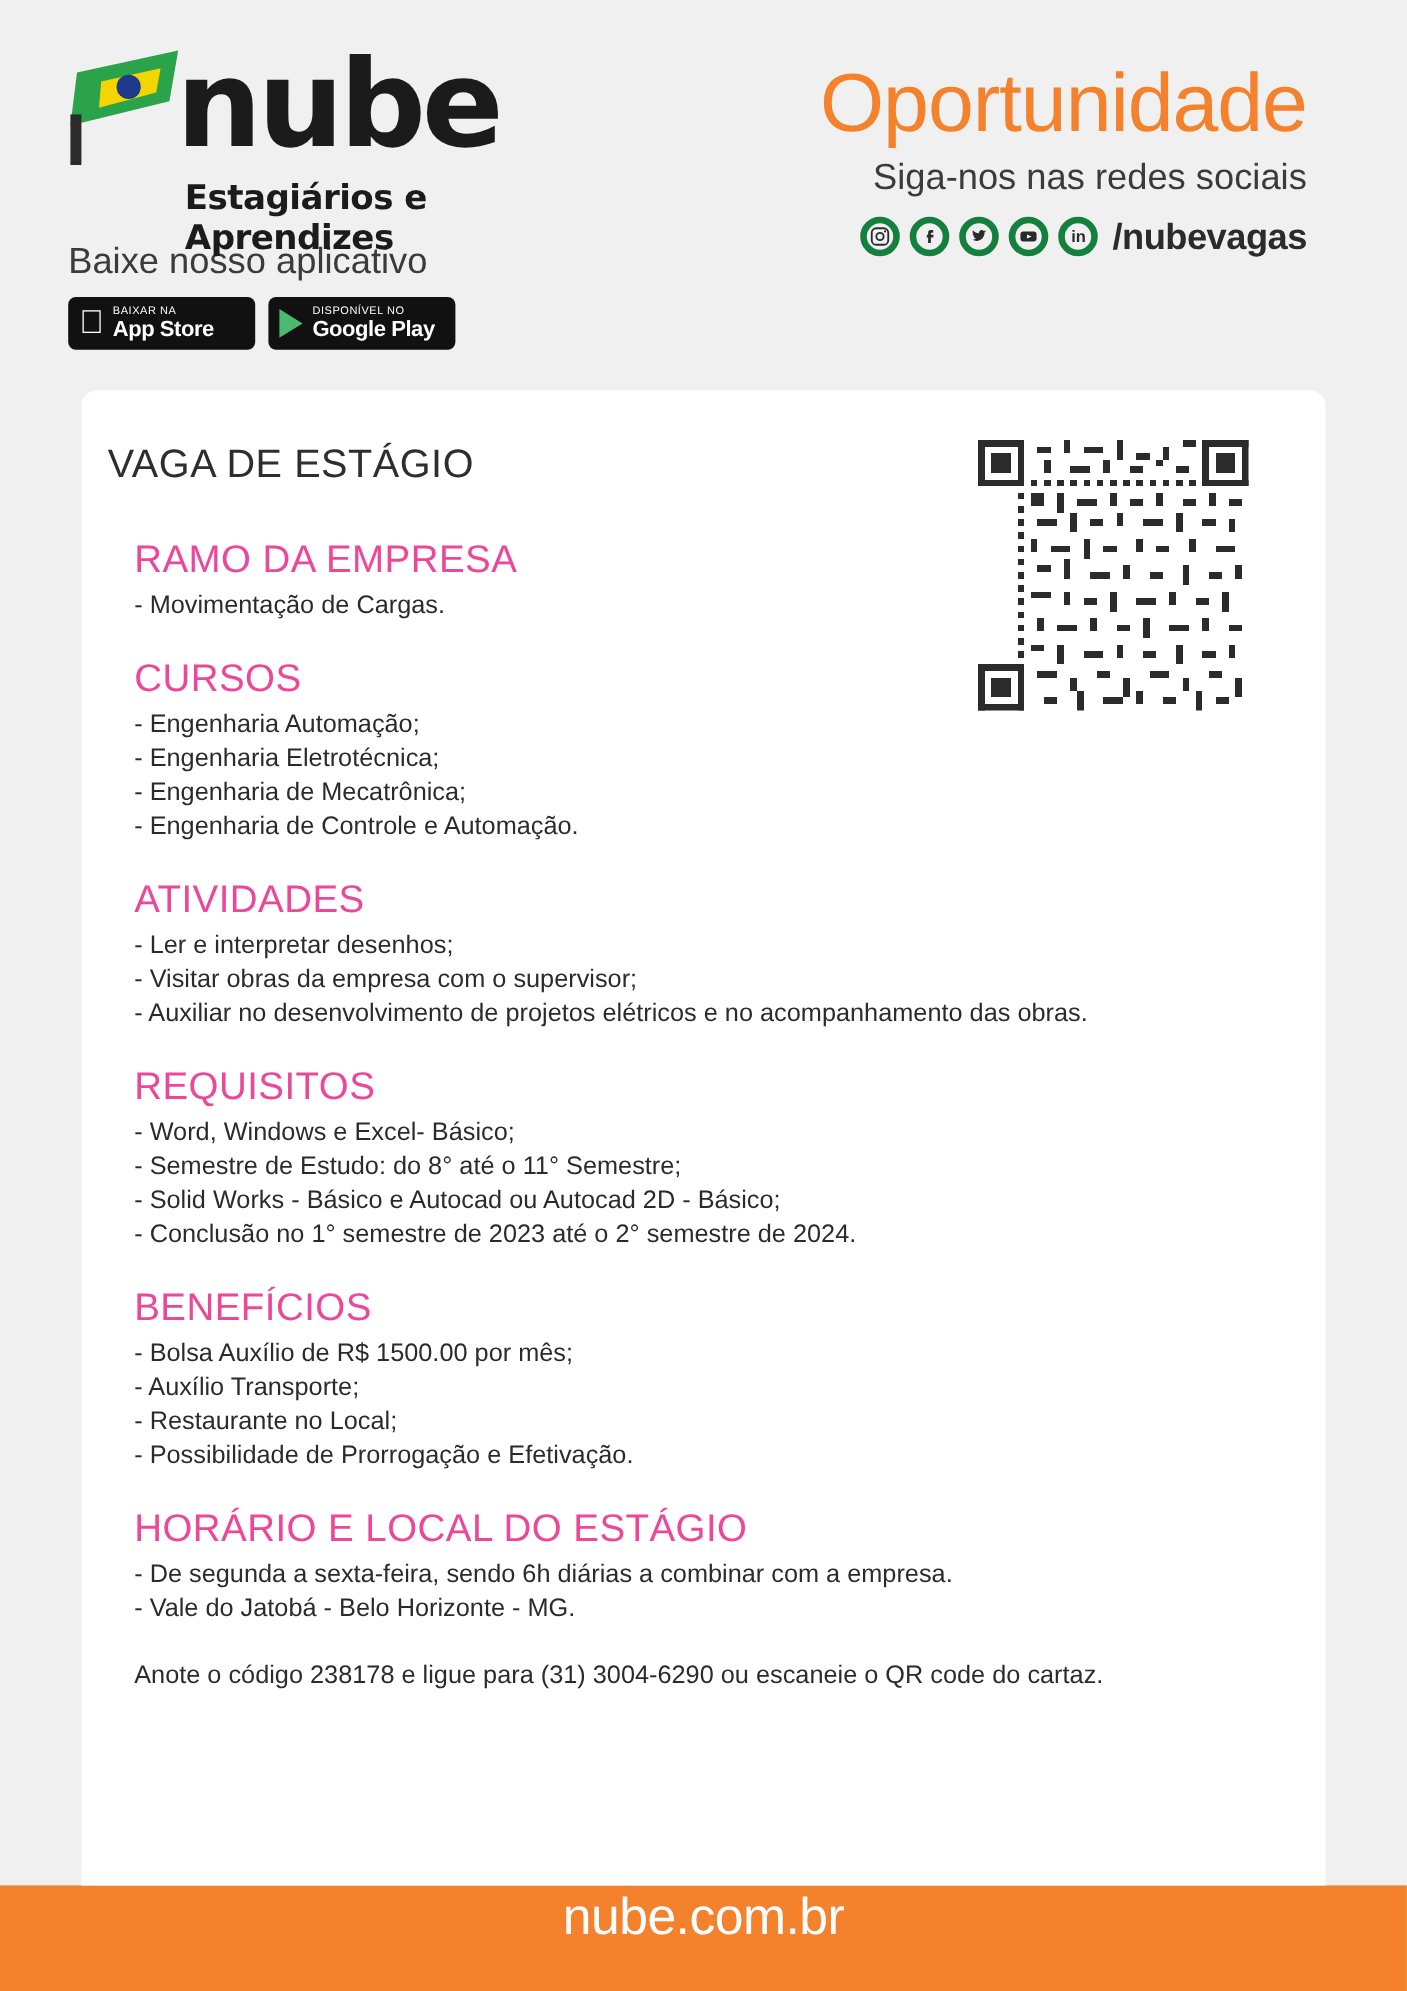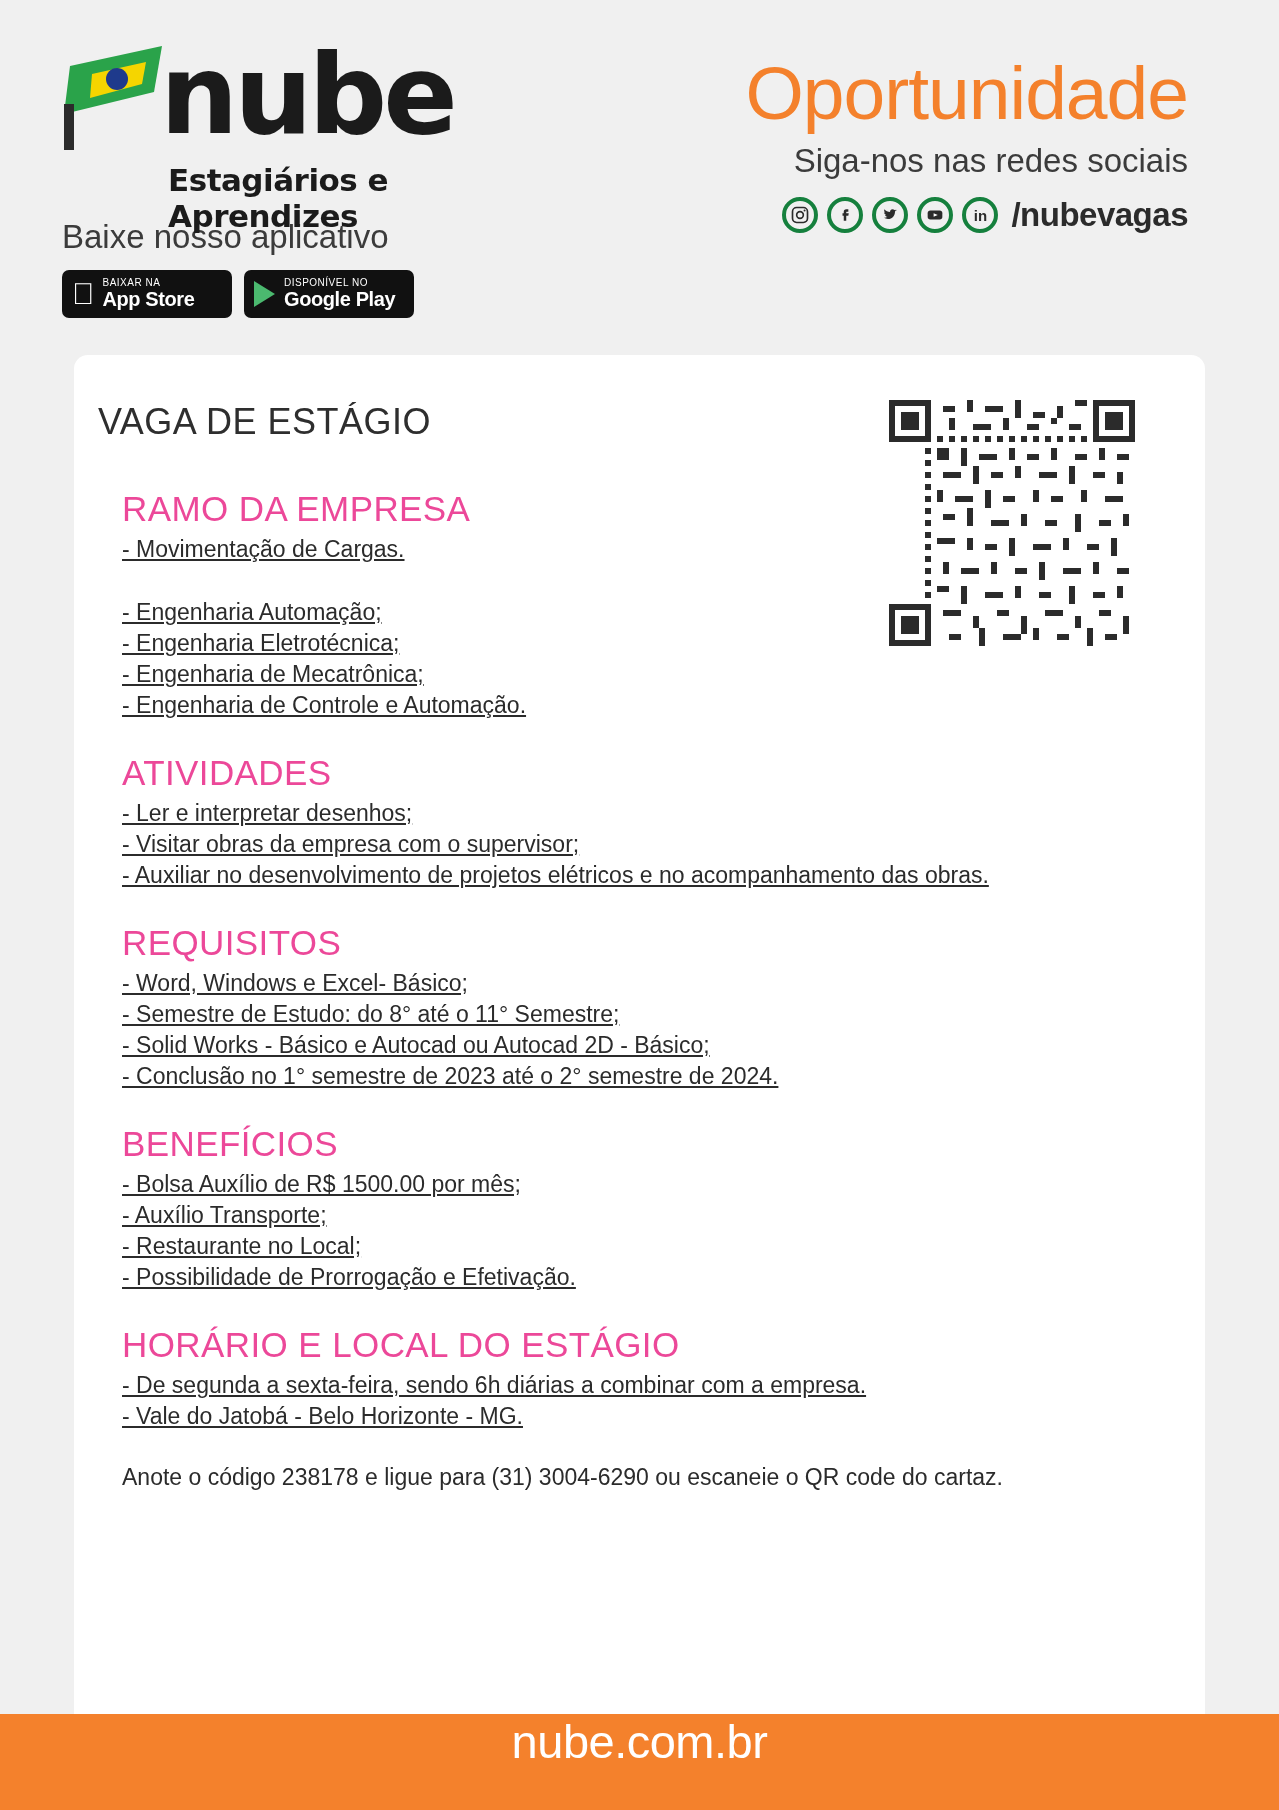--- a/index.html
+++ b/index.html
@@ -145,21 +145,21 @@
   .social-row {
     display: flex;
     align-items: center;
     margin-top: 16px;
     gap: 9px;
   }
   .social-ic {
     width: 36px;
     height: 36px;
     border-radius: 50%;
-    border: 4px solid #15803d;
+    border: 6px solid #15803d;
     display: flex;
     align-items: center;
     justify-content: center;
     font-size: 17px;
     color: #2b2b2b;
     font-family: "DejaVu Sans", sans-serif;
   }
   .handle {
     font-size: 33px;
     font-weight: 700;
@@ -206,21 +206,20 @@
     letter-spacing: 0.4px;
     margin-bottom: 5px;
     font-weight: 400;
   }
 
   .sec-line {
     font-size: 23px;
     color: #2b2b2b;
     line-height: 31px;
     white-space: nowrap;
-    text-decoration: underline;
   }
 
   .note {
     font-size: 23px;
     color: #2b2b2b;
     margin-top: 26px;
     padding-bottom: 20px;
   }
 
   
@@ -452,20 +451,21 @@
     </svg>
 
     <div class="content">
 
       <div class="section">
         <div class="sec-head">RAMO DA EMPRESA</div>
         <div class="sec-line">- Movimentação de Cargas.</div>
       </div>
 
       <div class="section">
+        <div class="sec-head">CURSOS</div>
         <div class="sec-line">- Engenharia Automação;</div>
         <div class="sec-line">- Engenharia Eletrotécnica;</div>
         <div class="sec-line">- Engenharia de Mecatrônica;</div>
         <div class="sec-line">- Engenharia de Controle e Automação.</div>
       </div>
 
       <div class="section">
         <div class="sec-head">ATIVIDADES</div>
         <div class="sec-line">- Ler e interpretar desenhos;</div>
         <div class="sec-line">- Visitar obras da empresa com o supervisor;</div>

